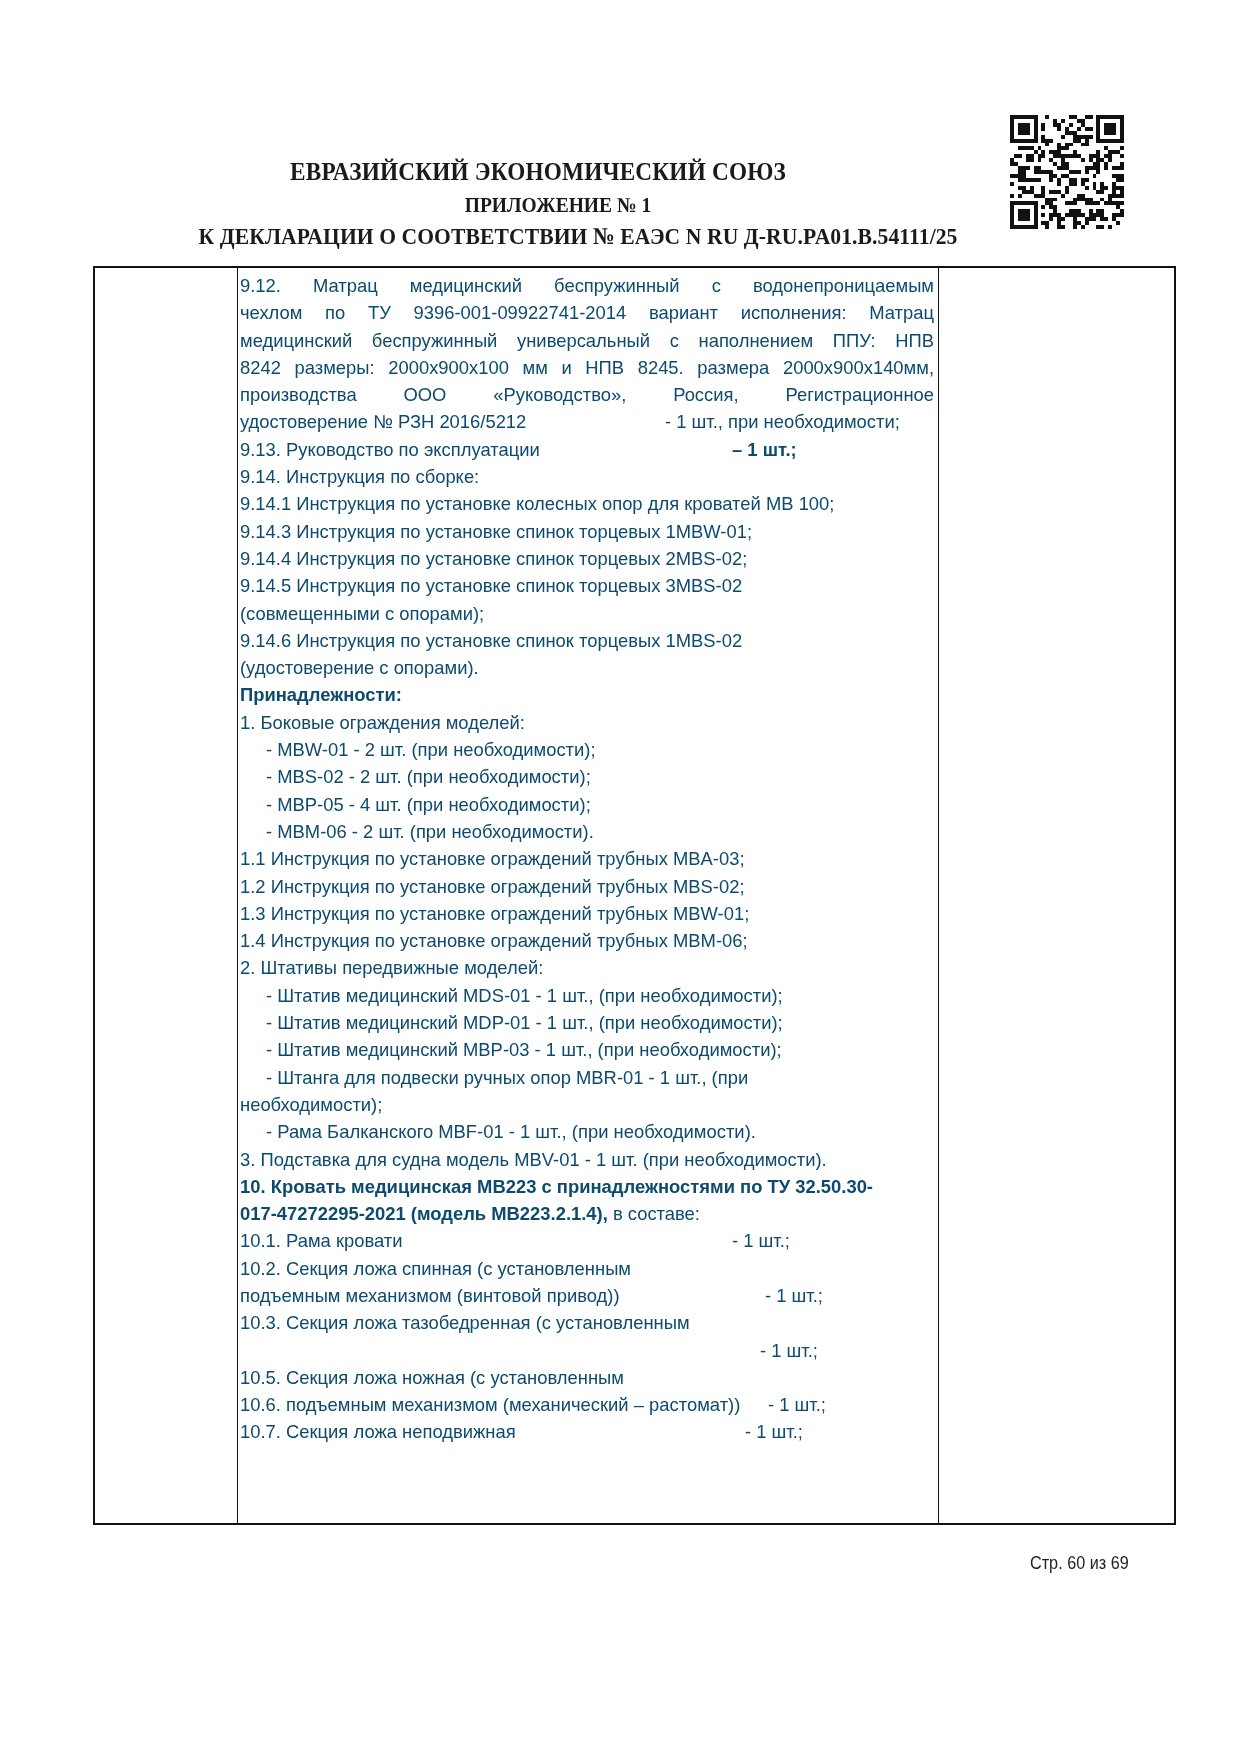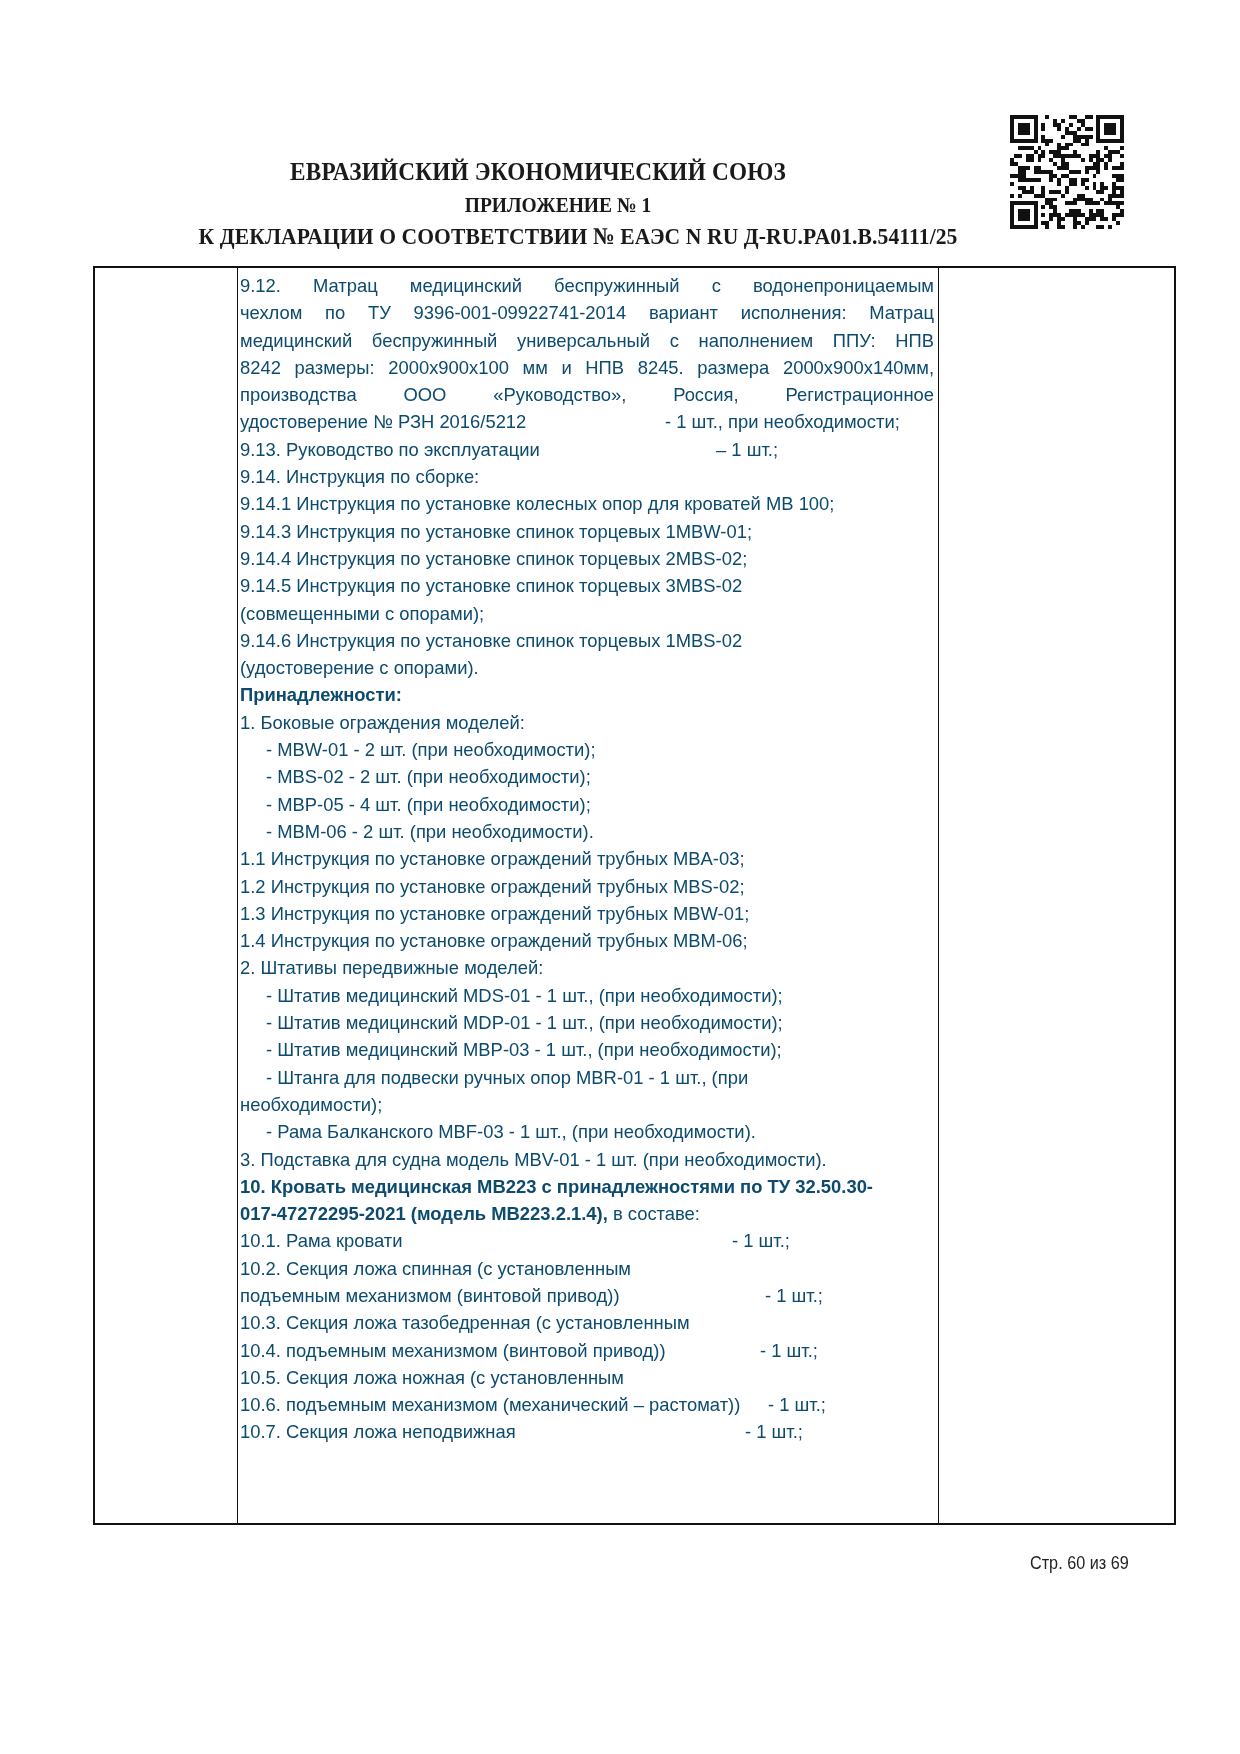--- a/index.html
+++ b/index.html
@@ -329,21 +329,21 @@
   <div class="col-div div2"></div>
 </div>
 
 <div class="content" id="content">
     <div class="line just" style="text-align-last: justify;"><span>9.12. Матрац медицинский беспружинный с водонепроницаемым</span></div>
     <div class="line just" style="text-align-last: justify;"><span>чехлом по ТУ 9396-001-09922741-2014 вариант исполнения: Матрац</span></div>
     <div class="line just" style="text-align-last: justify;"><span>медицинский беспружинный универсальный с наполнением ППУ: НПВ</span></div>
     <div class="line just" style="text-align-last: justify;"><span>8242 размеры: 2000х900х100 мм и НПВ 8245. размера 2000х900х140мм,</span></div>
     <div class="line just" style="text-align-last: justify;"><span>производства ООО «Руководство», Россия, Регистрационное</span></div>
     <div class="line"><span>удостоверение № РЗН 2016/5212</span><span class="qty" style="left: 425px; top: 0px;">- 1 шт., при необходимости;</span></div>
-    <div class="line"><span>9.13. Руководство по эксплуатации</span><span class="qty" style="left: 476px; top: 0px;">– 1 шт.;</span></div>
+    <div class="line"><span>9.13. Руководство по эксплуатации</span><span class="qty" style="left: 492px; top: 0px; font-weight: bold;">– 1 шт.;</span></div>
     <div class="line"><span>9.14. Инструкция по сборке:</span></div>
     <div class="line"><span>9.14.1 Инструкция по установке колесных опор для кроватей MB 100;</span></div>
     <div class="line"><span>9.14.3 Инструкция по установке спинок торцевых 1MBW-01;</span></div>
     <div class="line"><span>9.14.4 Инструкция по установке спинок торцевых 2MBS-02;</span></div>
     <div class="line"><span>9.14.5 Инструкция по установке спинок торцевых 3MBS-02</span></div>
     <div class="line"><span>(совмещенными с опорами);</span></div>
     <div class="line"><span>9.14.6 Инструкция по установке спинок торцевых 1MBS-02</span></div>
     <div class="line"><span>(удостоверение с опорами).</span></div>
     <div class="line"><span class="bold">Принадлежности:</span></div>
     <div class="line"><span>1. Боковые ограждения моделей:</span></div>
@@ -354,27 +354,27 @@
     <div class="line"><span>1.1 Инструкция по установке ограждений трубных MBA-03;</span></div>
     <div class="line"><span>1.2 Инструкция по установке ограждений трубных MBS-02;</span></div>
     <div class="line"><span>1.3 Инструкция по установке ограждений трубных MBW-01;</span></div>
     <div class="line"><span>1.4 Инструкция по установке ограждений трубных MBM-06;</span></div>
     <div class="line"><span>2. Штативы передвижные моделей:</span></div>
     <div class="line indent1"><span>- Штатив медицинский MDS-01 - 1 шт., (при необходимости);</span></div>
     <div class="line indent1"><span>- Штатив медицинский MDP-01 - 1 шт., (при необходимости);</span></div>
     <div class="line indent1"><span>- Штатив медицинский MBP-03 - 1 шт., (при необходимости);</span></div>
     <div class="line indent1"><span>- Штанга для подвески ручных опор MBR-01 - 1 шт., (при</span></div>
     <div class="line"><span>необходимости);</span></div>
-    <div class="line indent1"><span>- Рама Балканского MBF-03 - 1 шт., (при необходимости).</span></div>
+    <div class="line indent1"><span>- Рама Балканского MBF-01 - 1 шт., (при необходимости).</span></div>
     <div class="line"><span>3. Подставка для судна модель MBV-01 - 1 шт. (при необходимости).</span></div>
     <div class="line"><span class="bold">10. Кровать медицинская MB223 с принадлежностями по ТУ 32.50.30-</span></div>
     <div class="line"><span class="bold">017-47272295-2021 (модель   MB223.2.1.4),</span><span> в составе:</span></div>
     <div class="line"><span>10.1. Рама кровати</span><span class="qty" style="left: 492px; top: 0px;">- 1 шт.;</span></div>
     <div class="line"><span>10.2. Секция ложа спинная (с установленным</span></div>
     <div class="line"><span> подъемным механизмом (винтовой привод))</span><span class="qty" style="left: 525px; top: 0px;">- 1 шт.;</span></div>
     <div class="line"><span>10.3.  Секция ложа тазобедренная (с установленным</span></div>
-    <div class="line"><span>10.4.  подъемным механизмом (винтовой привод))</span><span class="qty" style="left: 520px; top: 0px;">- 1 шт.;</span></div>
+    <div class="line"><span class="qty" style="left: 520px; top: 0px;">- 1 шт.;</span></div>
     <div class="line"><span>10.5. Секция ложа ножная (с установленным</span></div>
     <div class="line"><span>10.6. подъемным механизмом (механический – растомат))</span><span class="qty" style="left: 528px; top: 0px;">- 1 шт.;</span></div>
     <div class="line"><span>10.7.  Секция ложа неподвижная</span><span class="qty" style="left: 505px; top: 0px;">- 1 шт.;</span></div>
   </div>
 
 <div class="footer">Стр. 60 из 69</div>
 
 </body></html>

